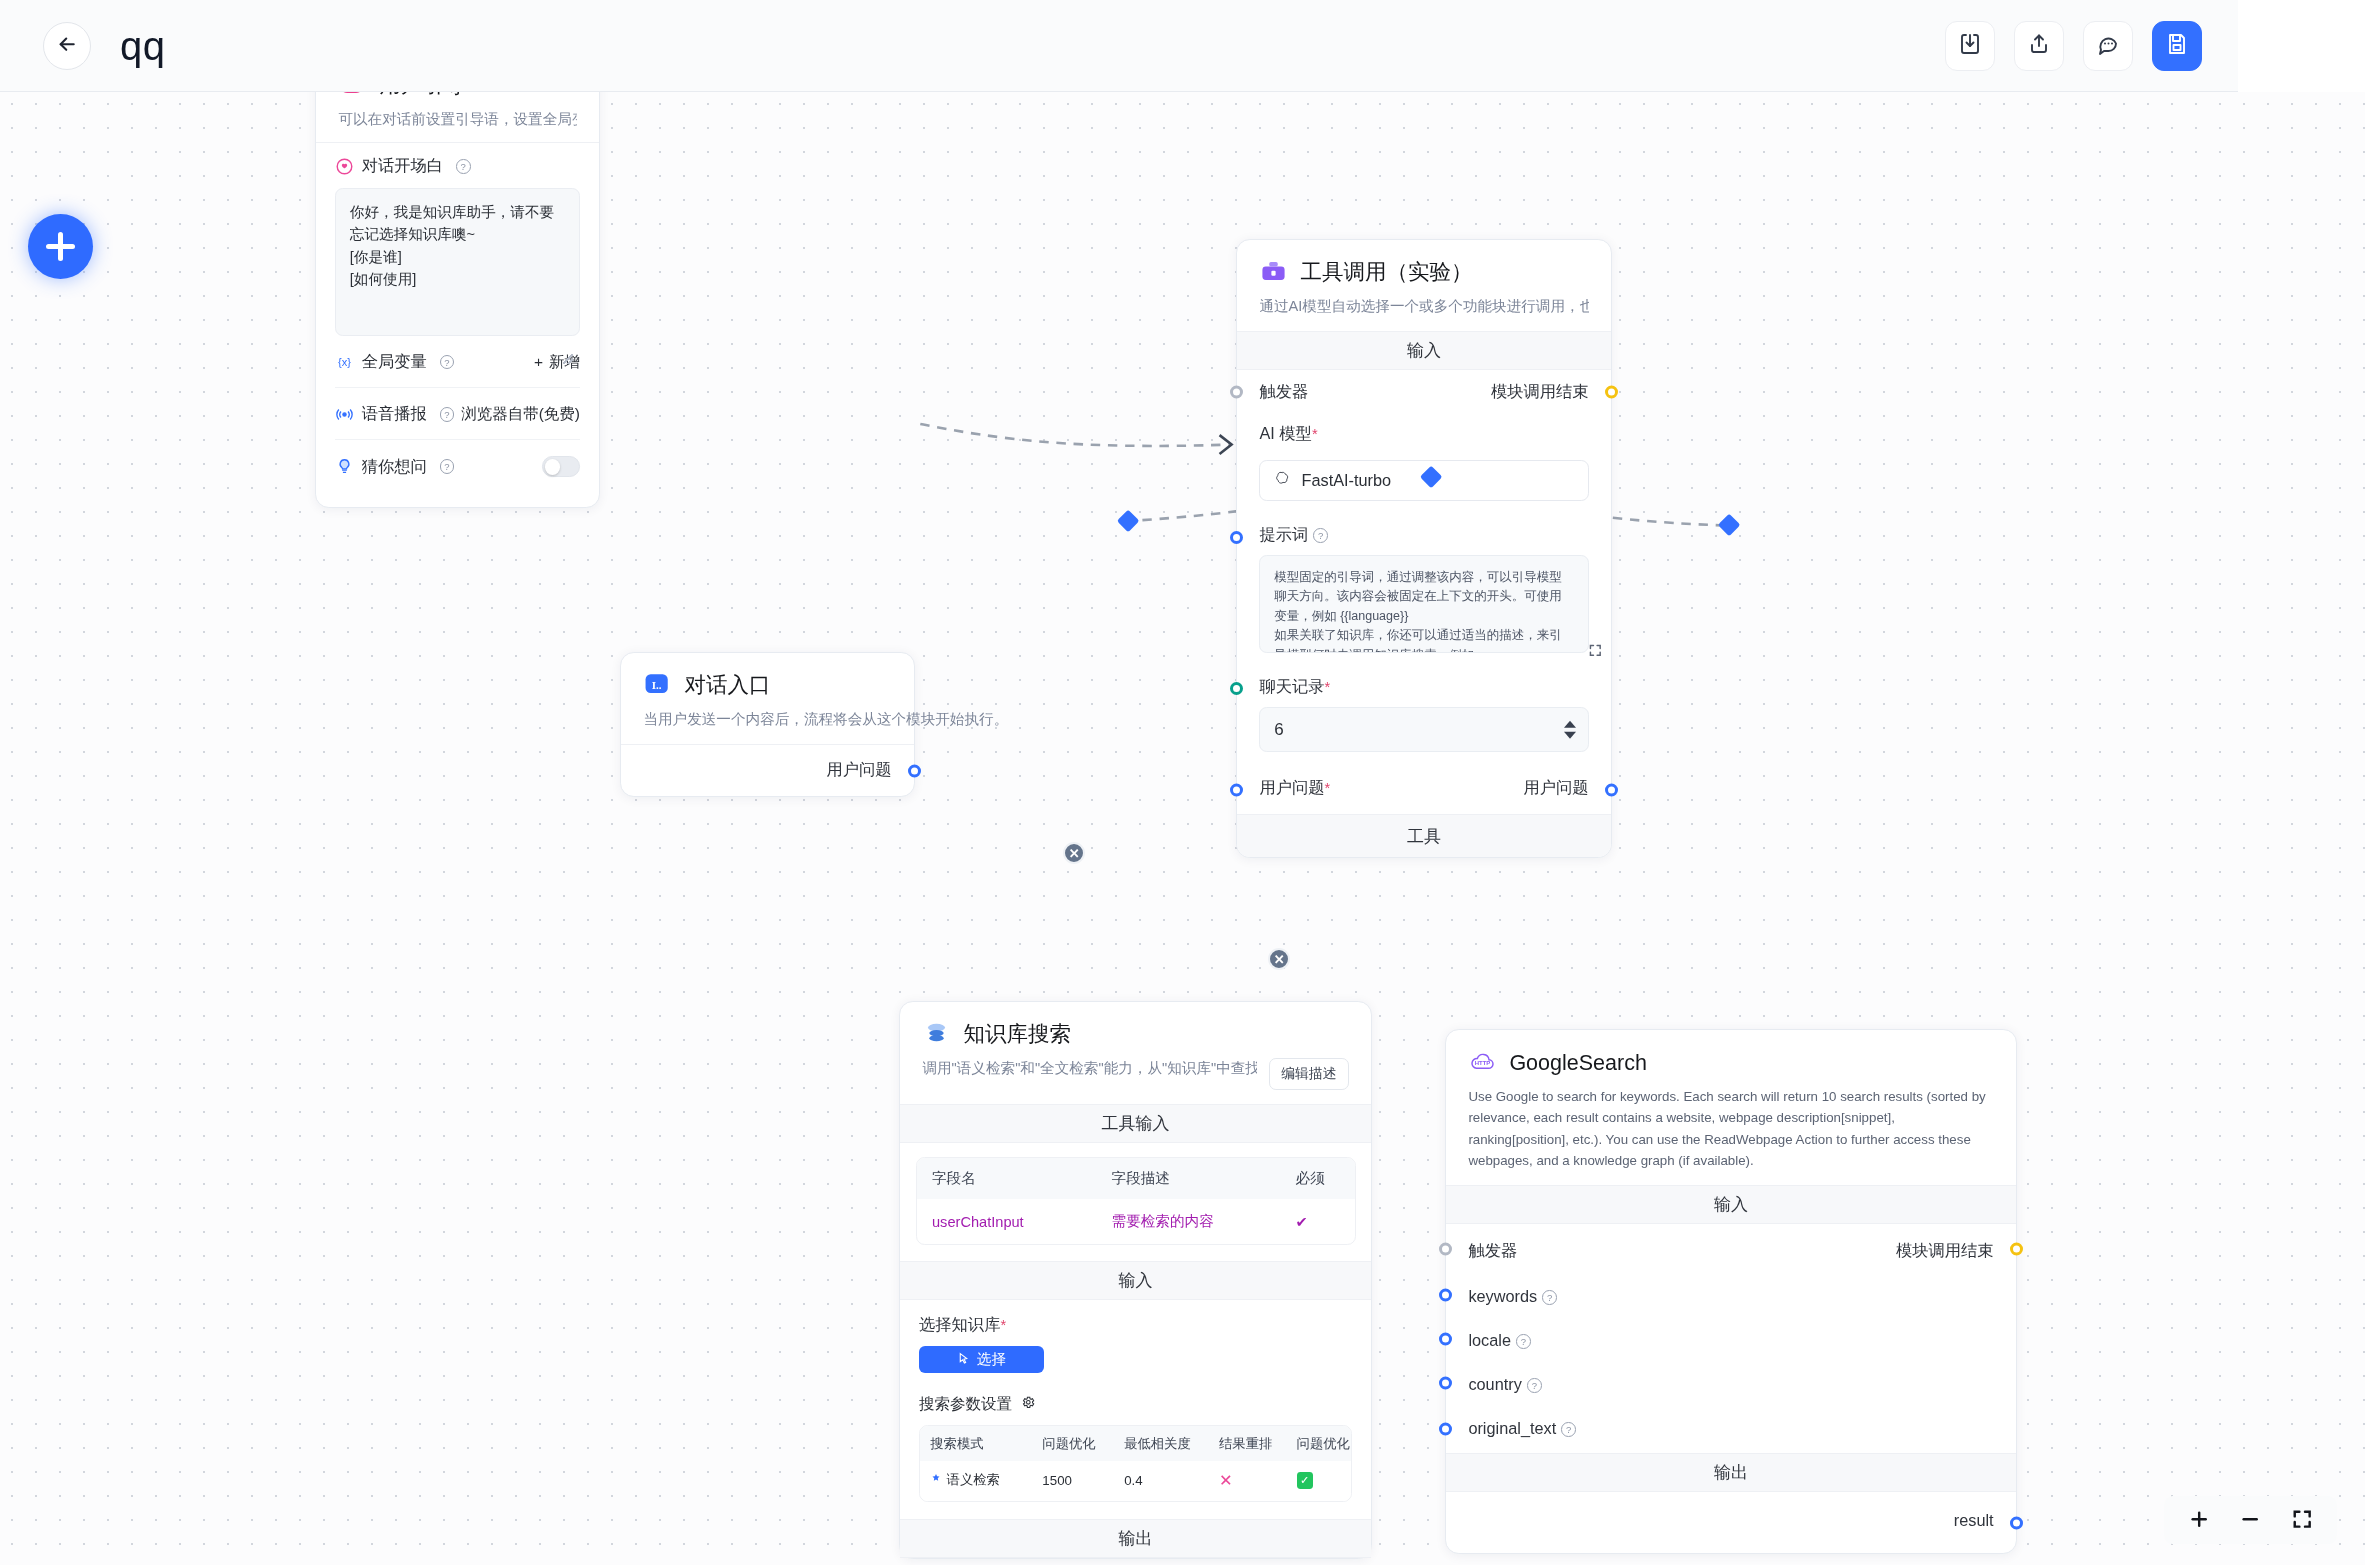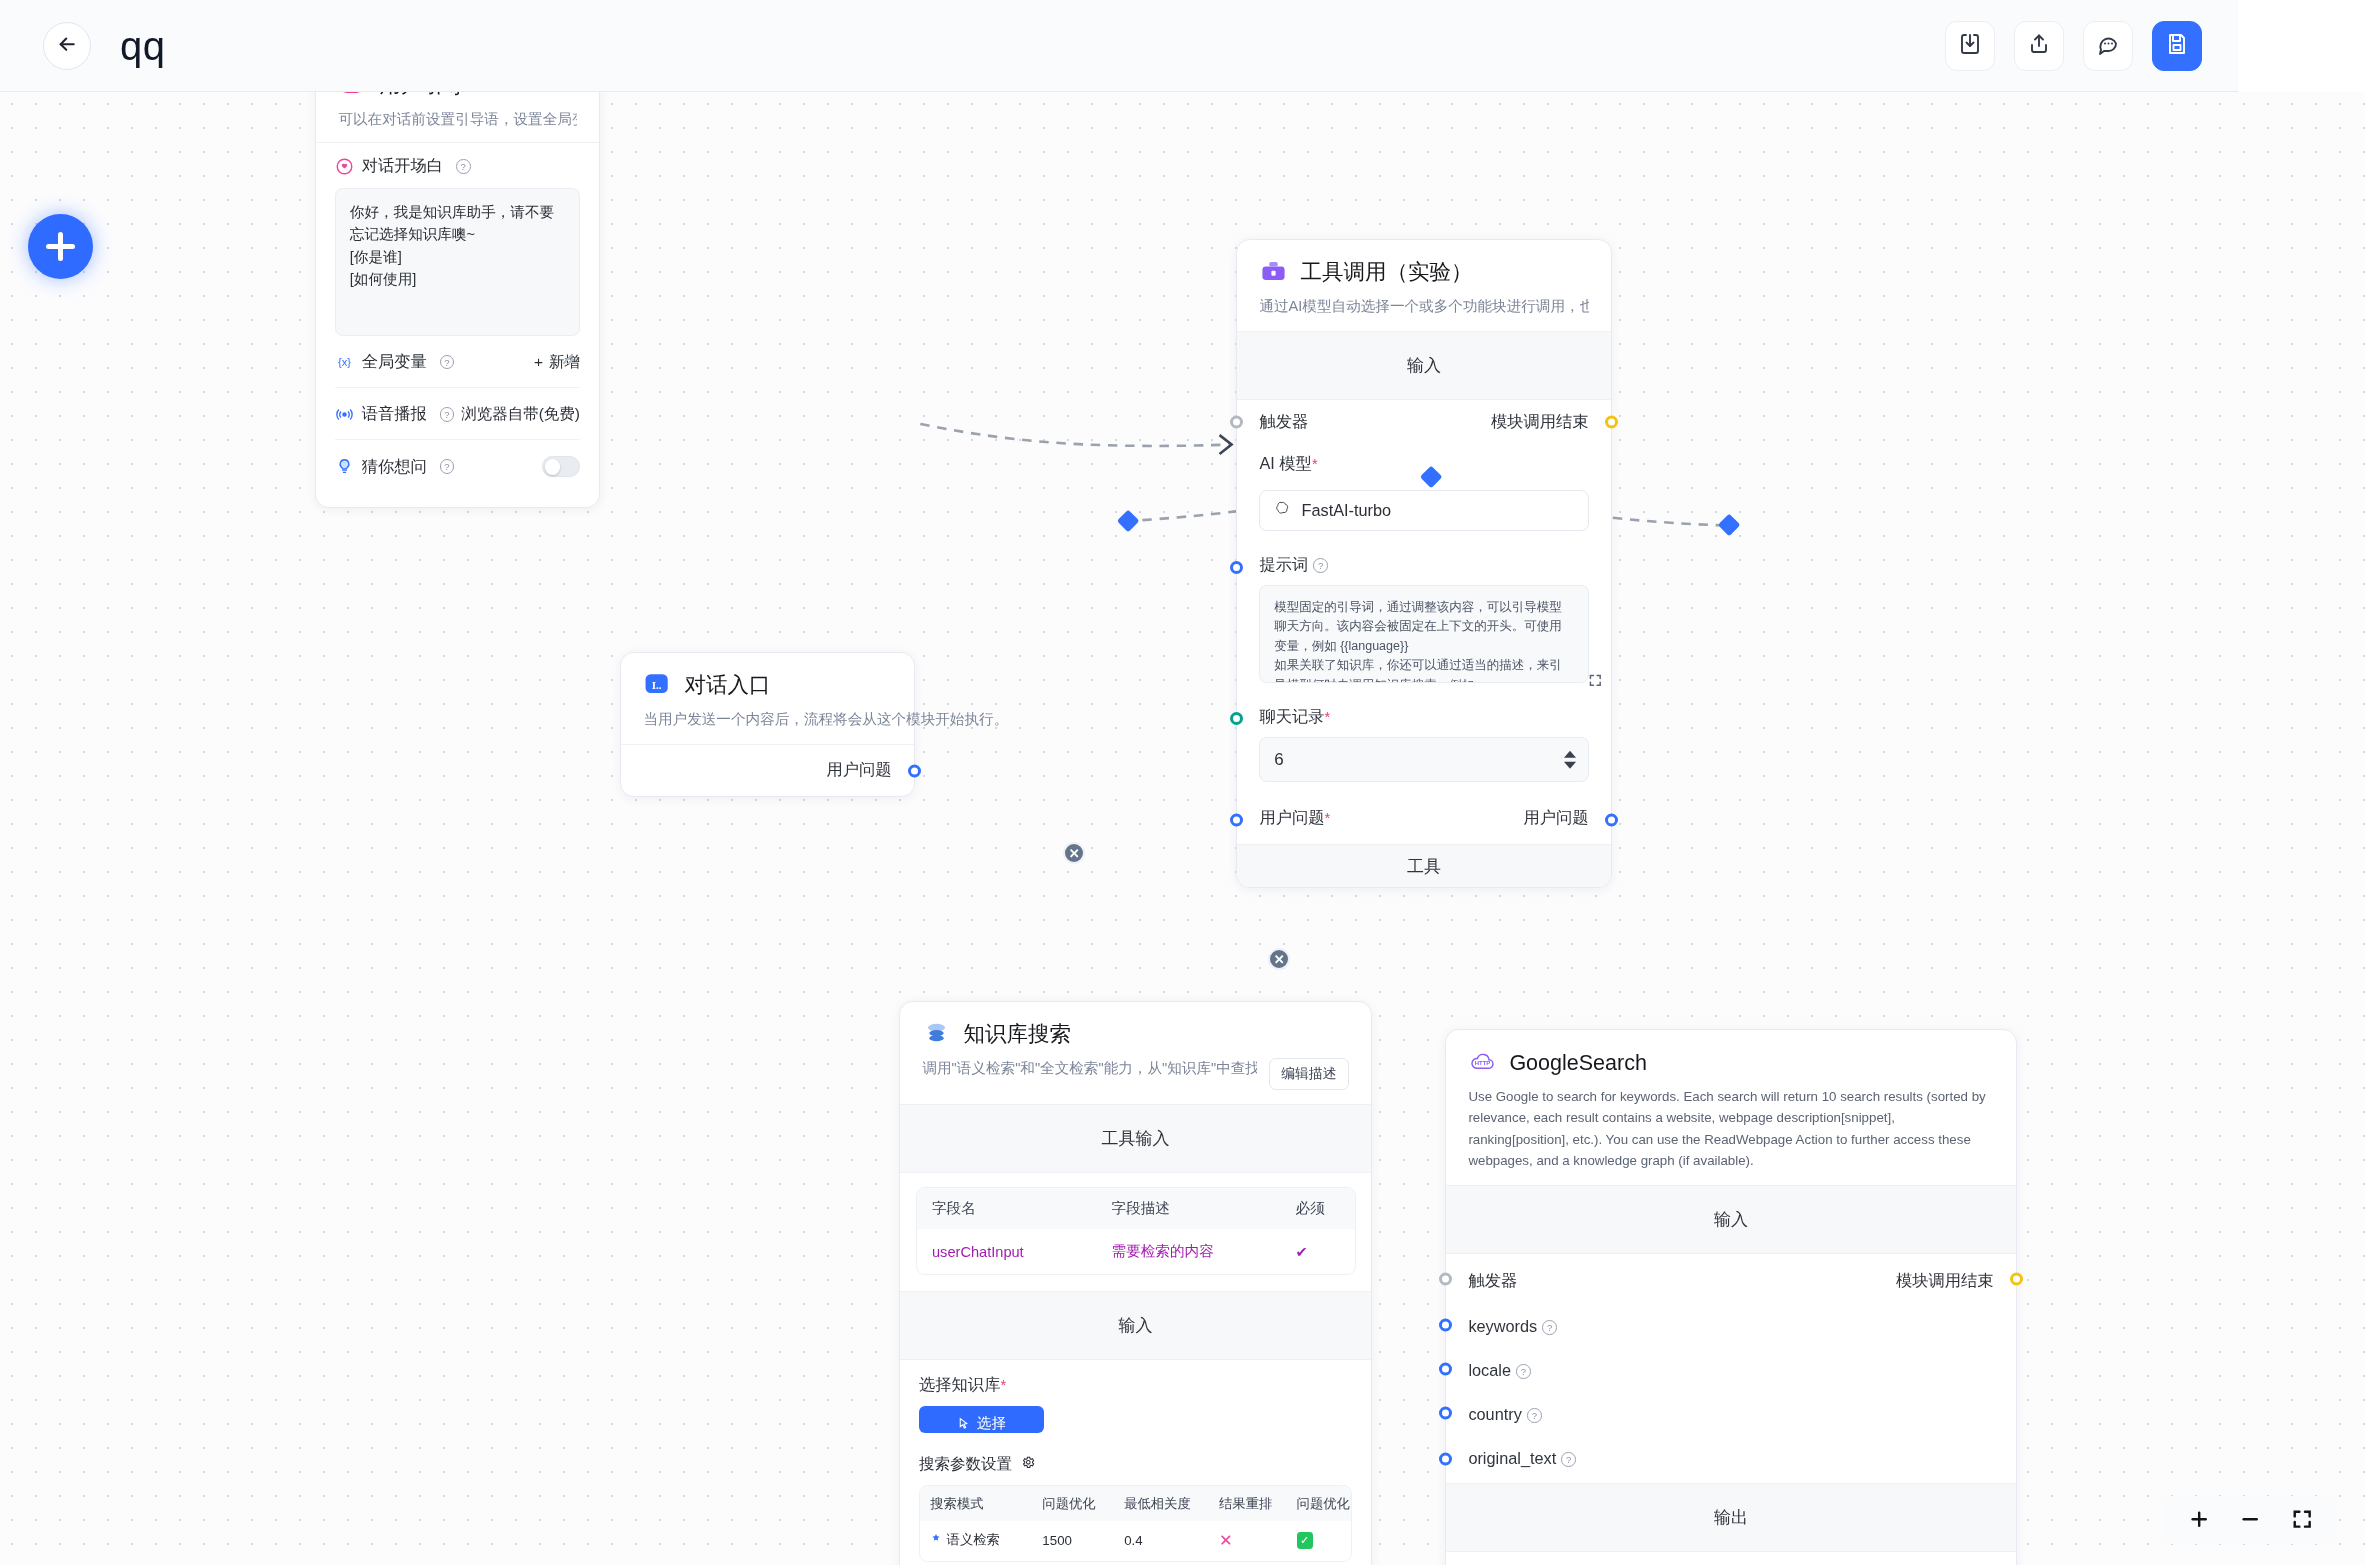--- a/index.html
+++ b/index.html
@@ -61,21 +61,21 @@
     position: absolute; background: #fff; border: 0.9px solid #e7ebf1;
     border-radius: 13.8px; box-shadow: 0 1.7px 10.3px rgba(20,30,60,.06); z-index: 20;
   }
   .node-head { padding: 17px 22.4px 13.8px 22.4px; }
   .node-title-row { display: flex; align-items: flex-end; gap: 12px; }
   .node-icon { width: 29px; height: 29px; flex: 0 0 29px; display: flex; align-items: center; justify-content: center; }
   .node-title { font-size: 21.5px; color: #16181c; font-weight: 400; white-space: nowrap; }
   .node-desc { margin-top: 10.3px; font-size: 14.6px; color: #7c8598; line-height: 1.45; }
   .sect-bar {
     background: #f7f8fa; border-top: 0.9px solid #eef0f4; border-bottom: 0.9px solid #eef0f4;
-    text-align: center; font-size: 17px; color: #30343c; padding: 22px 0;
+    text-align: center; font-size: 17px; color: #30343c; padding: 7px 0;
   }
   .field-label { font-size: 16.3px; color: #30343c; }
   .req { color: #e0436b; font-size: 14.6px; }
   .qm {
     display: inline-flex; align-items: center; justify-content: center;
     width: 14.6px; height: 14.6px; border: 1.2px solid #9aa2b1; border-radius: 50%;
     font-size: 9.5px; color: #8b93a3; margin-left: 5.2px; vertical-align: 0.9px;
     font-family: "Liberation Sans", sans-serif;
   }
 
@@ -160,21 +160,21 @@
   .tbl { margin: 13.8px 15.5px 15.5px 15.5px; border: 0.9px solid #eef0f4; border-radius: 8.6px; overflow: hidden; }
   .tbl .hdr, .tbl .row { display: flex; align-items: center; }
   .tbl .hdr { background: #f7f9fb; }
   .tbl .hdr > div { font-size: 14.6px; color: #3b4250; padding: 11.2px 0 11.2px 15.5px; }
   .tbl .row > div { font-size: 14.6px; color: #a21caf; padding: 13px 0 13px 15.5px; }
   .c1 { width: 41%; } .c2 { width: 42%; } .c3 { width: 17%; }
   .check { color: #1f2937; font-size: 17px; }
   .kb-inputs { padding: 13.8px 19px 17px 19px; }
   .sel-btn {
     margin-top: 10.3px; width: 125px; height: 27.5px; border-radius: 6px; background: #2f6bff;
-    color: #fff; font-size: 14.6px; display: flex; align-items: flex-end; justify-content: center;
+    color: #fff; font-size: 14.6px; display: flex; align-items: center; justify-content: center;
     gap: 6.9px; cursor: pointer;
   }
   .sp-title { margin-top: 20.6px; display: flex; align-items: center; gap: 8.6px; font-size: 15.5px; color: #2b2f36; }
   .sp-tbl { margin-top: 10.3px; border: 0.9px solid #eef0f4; border-radius: 8.6px; overflow: hidden; }
   .sp-tbl .hdr { background: #f7f9fb; display: flex; }
   .sp-tbl .row { display: flex; background: #fff; }
   .sp-tbl .hdr > div { font-size: 13.3px; color: #3b4250; padding: 8.6px 0 8.6px 10.3px; }
   .sp-tbl .row > div { font-size: 13.3px; color: #2b2f36; padding: 9.5px 0 11.2px 10.3px; display: flex; align-items: center; gap: 4.3px; }
   .s1 { width: 26%; } .s2 { width: 19%; } .s3 { width: 22%; } .s4 { width: 18%; } .s5 { width: 15%; }
   .x-mark { color: #ec4899; font-size: 16.3px; font-weight: 700; }

